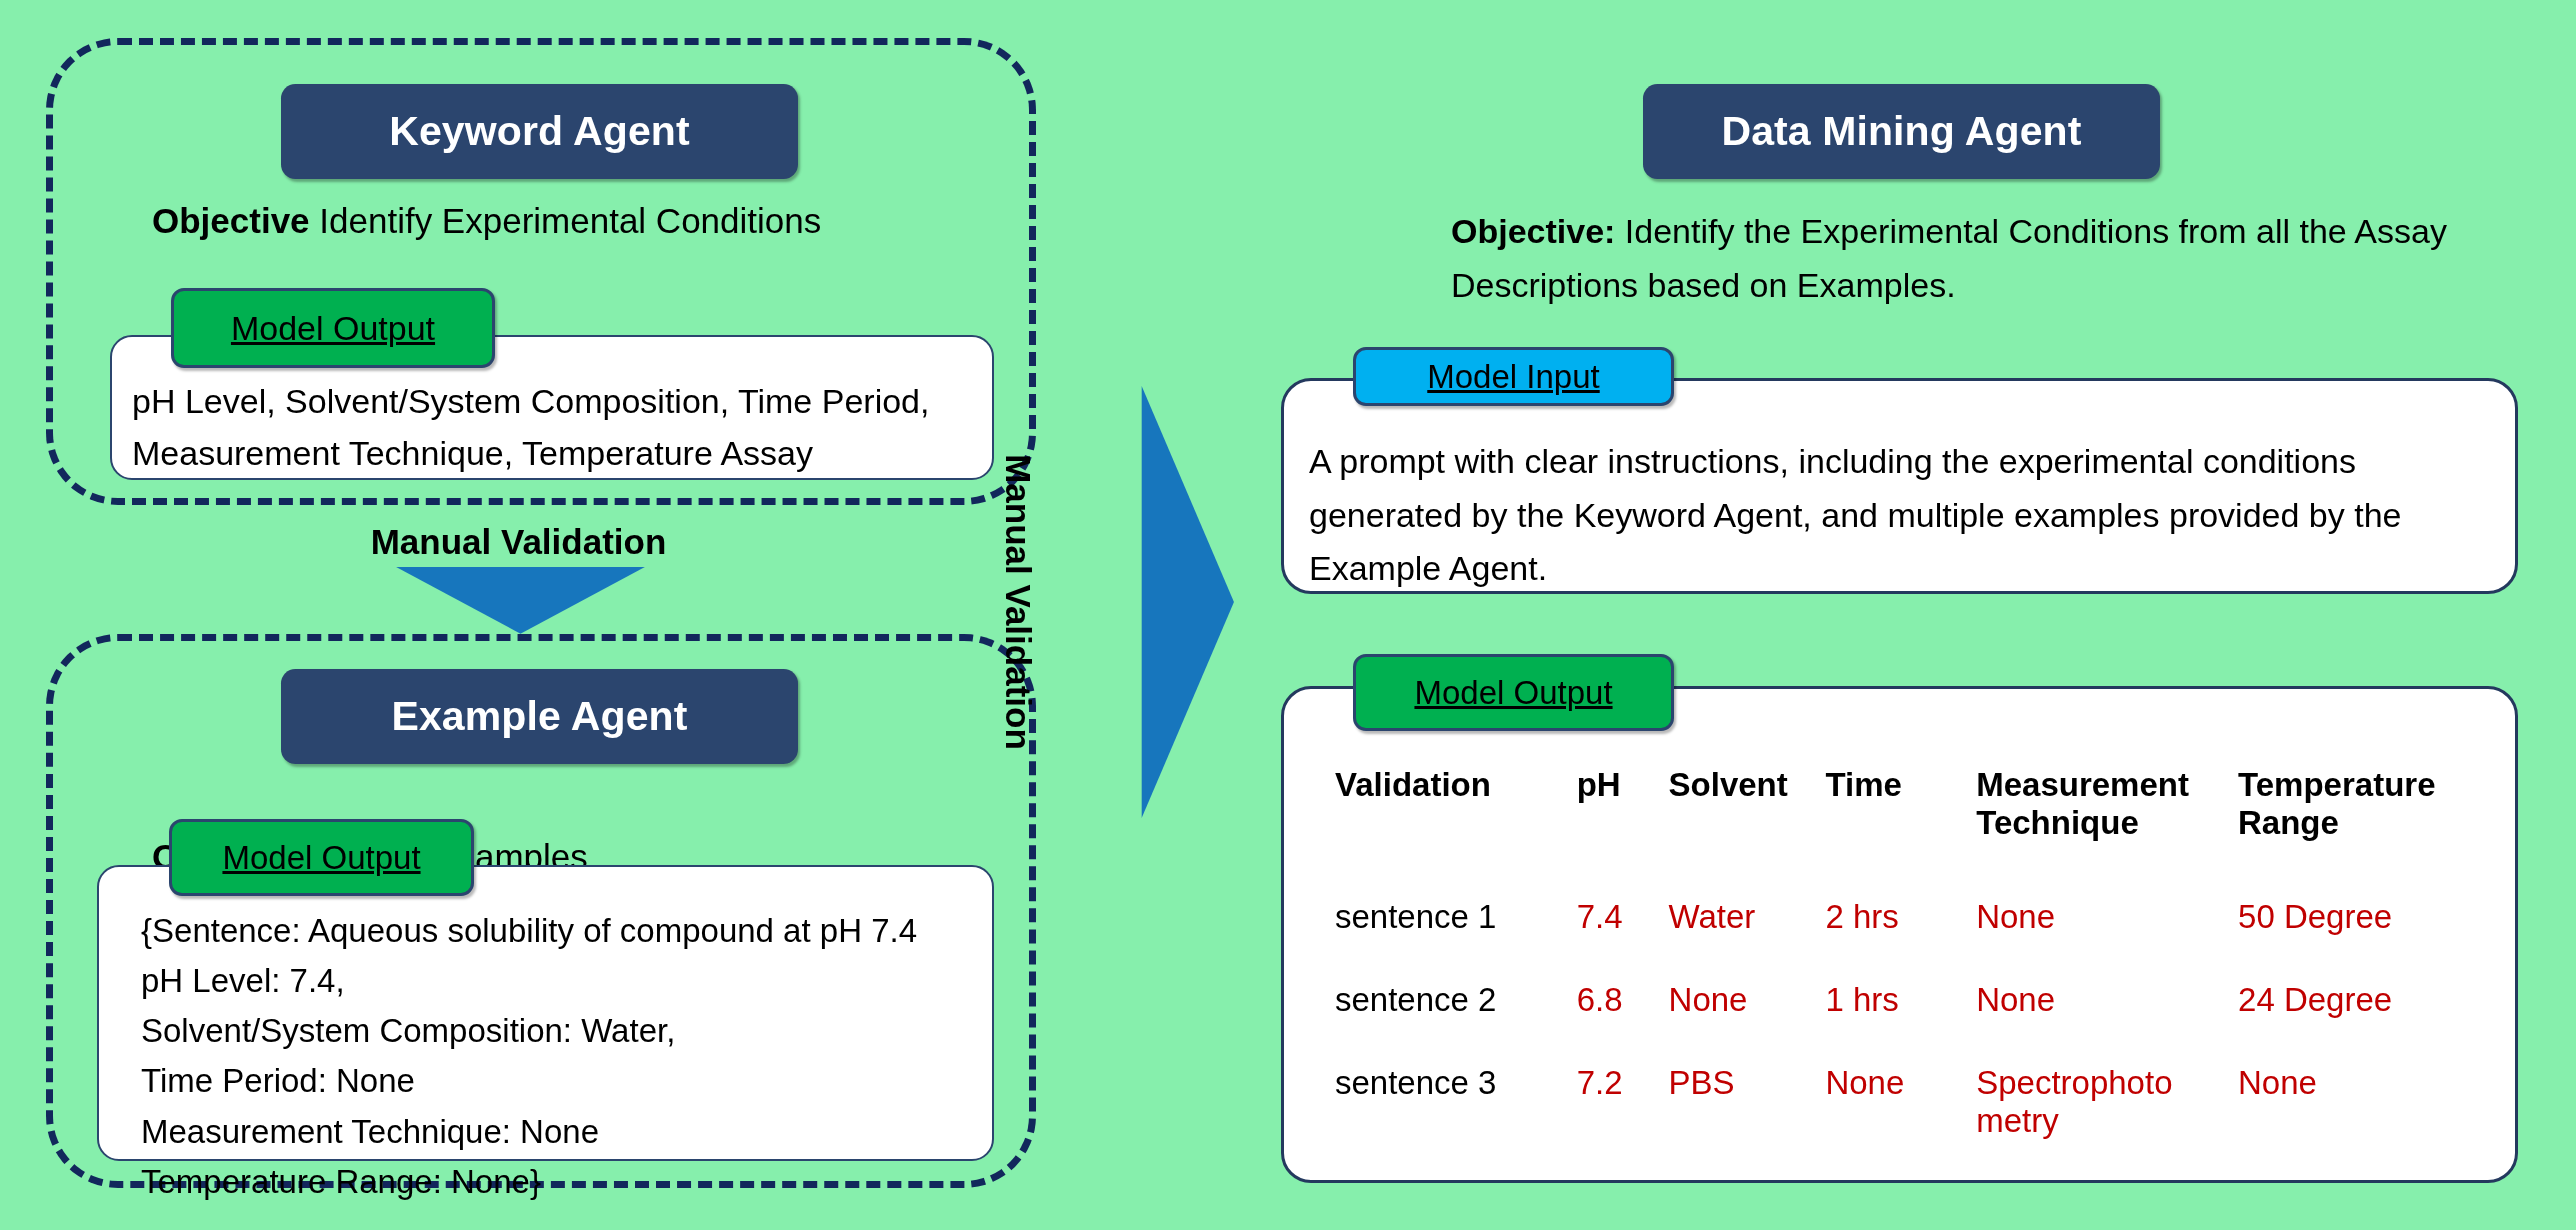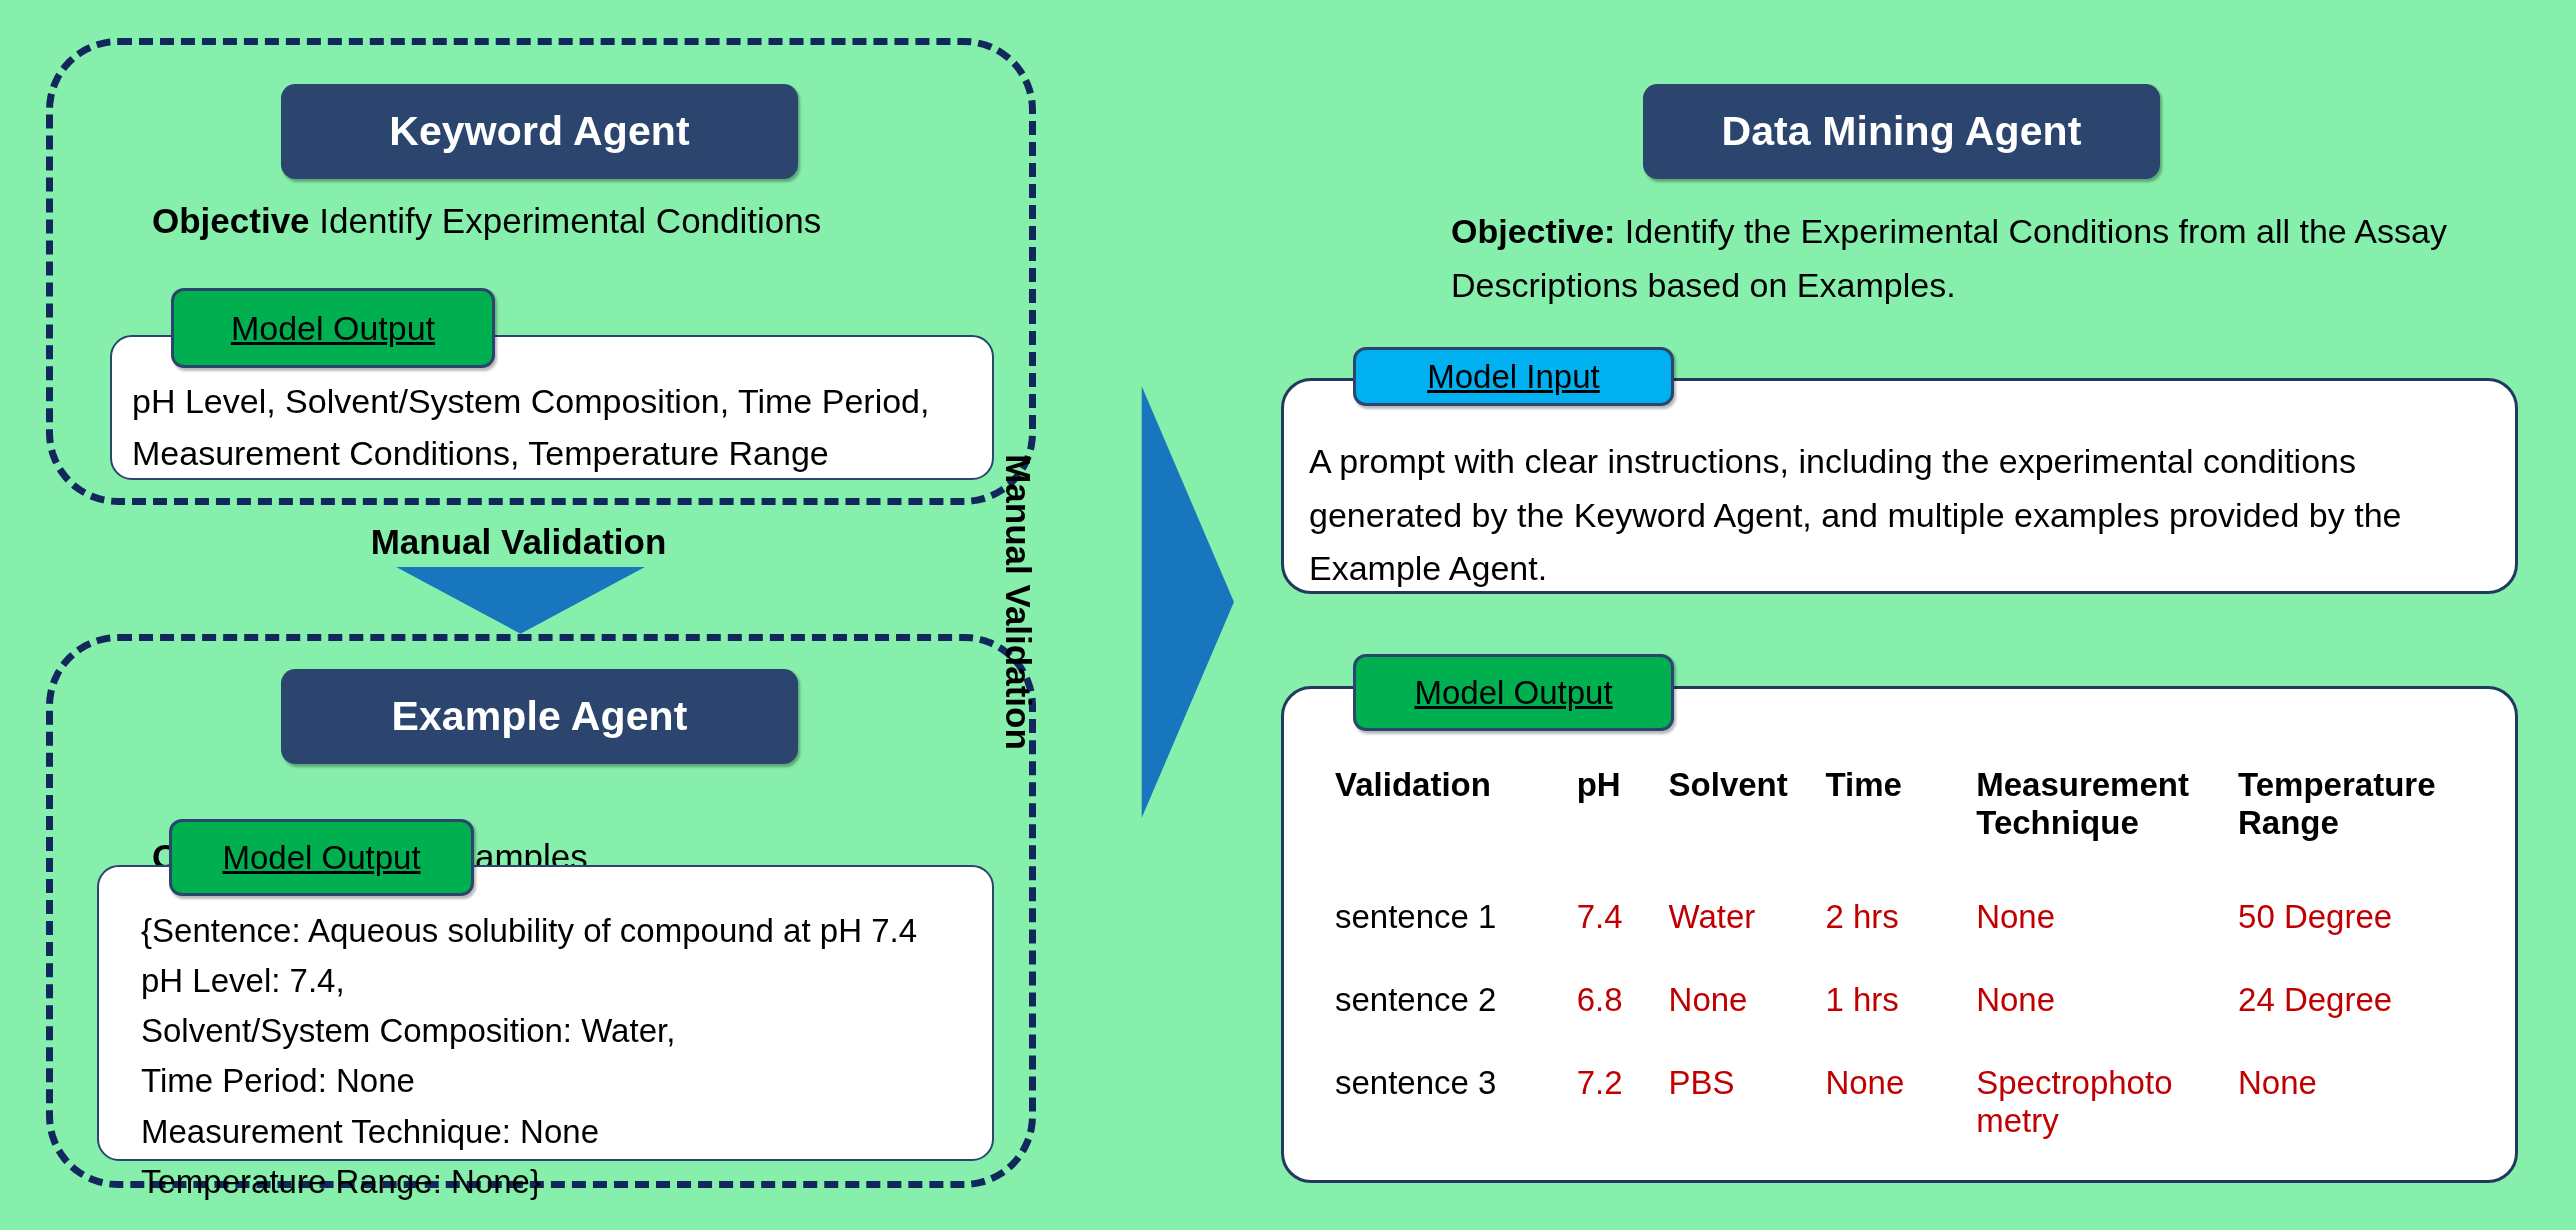--- a/index.html
+++ b/index.html
@@ -122,21 +122,21 @@
 
   <div class="objective-line" style="left:152px; top:196px; width:838px; font-size:35px;">
     <b>Objective</b><span> Identify Experimental Conditions</span>
   </div>
 
   <div class="panel" style="left:110px; top:335px; width:884px; height:145px;"></div>
 
   <div class="badge green" style="left:171px; top:288px; width:324px; height:80px; font-size:34px;">Model Output</div>
 
   <div class="panel-text" style="left:132px; top:376px; width:851px; font-size:34px;">pH Level, Solvent/System Composition, Time Period,
-Measurement Conditions, Temperature Range</div>
+Measurement Technique, Temperature Assay</div>
 
   <div style="position:absolute; left:335px; top:522px; width:367px; font-size:35px; font-weight:bold; color:#000; text-align:center;">Manual Validation</div>
 
   <svg style="position:absolute; left:396px; top:563px;" width="249" height="72" viewBox="0 0 380 110">
     <polygon points="0,6 380,6 190,108" fill="#1776BD"></polygon>
   </svg>
 
   <div class="dashed-group" style="left:46px; top:634px; width:990px; height:554px;"></div>
 
   <div class="agent-header" style="left:281px; top:669px; width:517px; height:95px; font-size:41px;">Example Agent</div>

